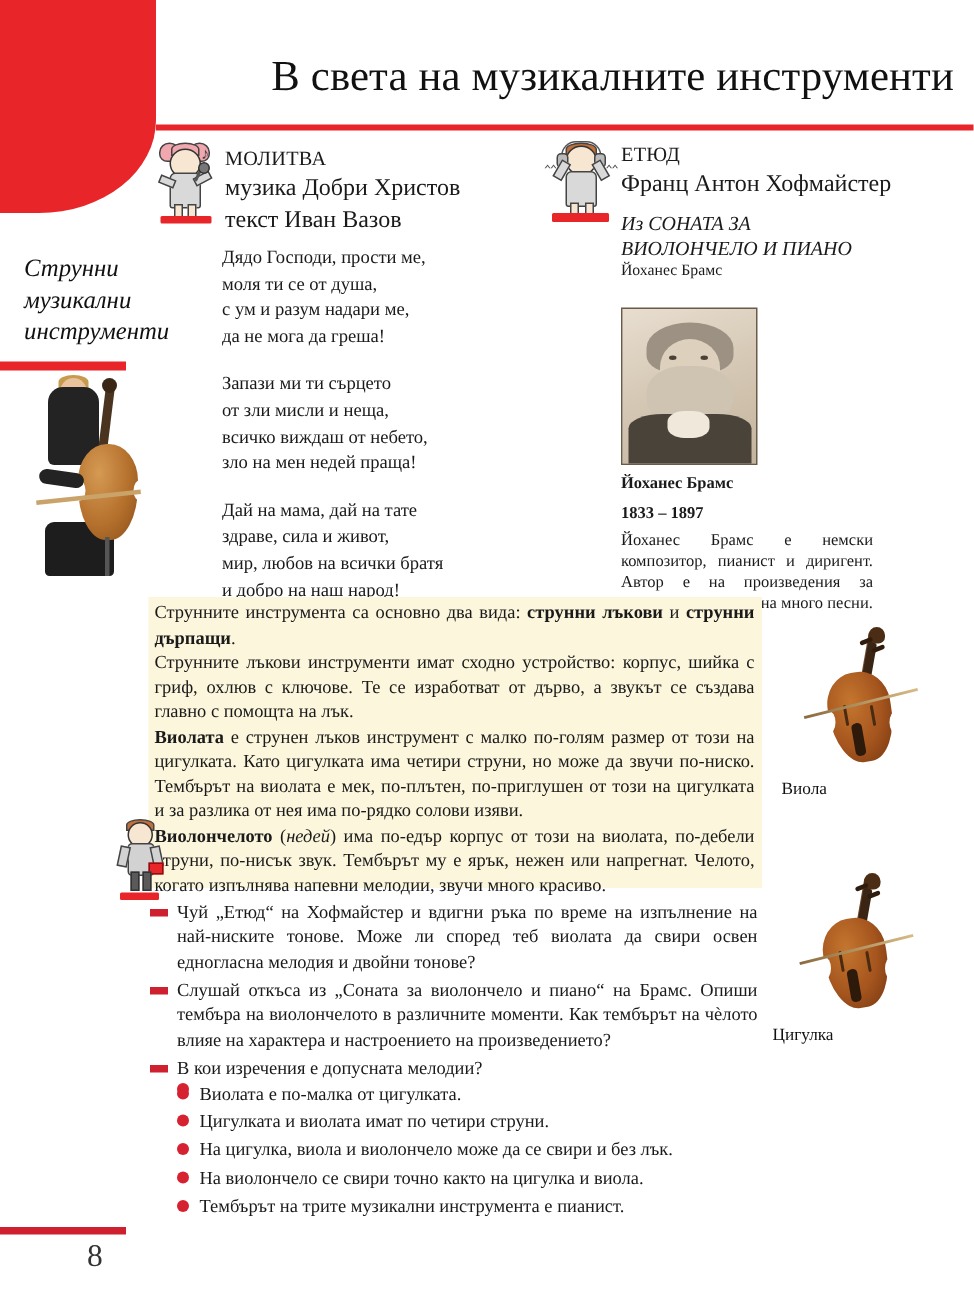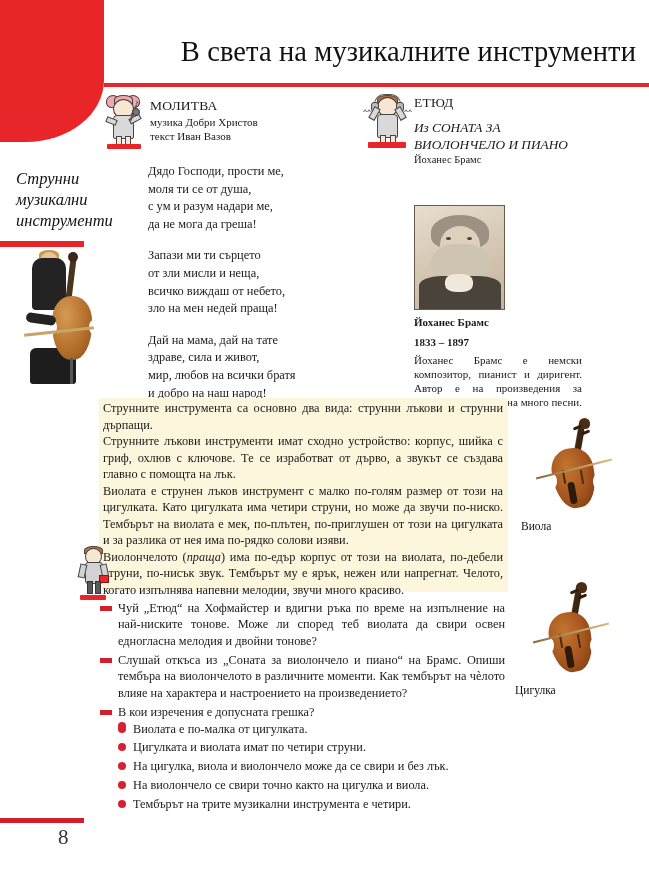--- a/index.html
+++ b/index.html
@@ -180,21 +180,21 @@
   .kid .fig-base { bottom: 1px; width: 26px; height: 5px; }
 
   
   .song-block { position: absolute; }
   .song-title {
     font-size: 13.5px;
     letter-spacing: .2px;
     line-height: 1.3;
   }
   .song-sub {
-    font-size: 11px;
+    font-size: 16px;
     line-height: 1.35;
   }
   .molitva { left: 150px; top: 97px; width: 200px; }
   .etude { left: 414px; top: 94px; width: 215px; }
   .sonata-title {
     font-size: 13.3px;
     line-height: 1.28;
     margin-top: 7px;
     font-style: italic;
   }
@@ -291,21 +291,21 @@
   }
   .info-text {
     position: absolute;
     left: 103px; top: 400px;
     width: 400px;
     font-size: 12.3px;
     line-height: 1.345;
     text-align: justify;
   }
   .info-text p { margin: 0; }
-  .info-text b { font-weight: normal; }
+  .info-text b { font-weight: bold; }
   .info-text i { font-style: italic; }
 
   
   .violin-wrap { position: absolute; }
   .violin {
     position: relative;
     width: 64px; height: 98px;
   }
   .violin .v-body {
     position: absolute; left: 10px; top: 30px; width: 42px; height: 60px;
@@ -512,20 +512,21 @@
 </div>
 
 <div class="song-block molitva">
   <div class="song-title">МОЛИТВА</div>
   <div class="song-sub">музика Добри Христов</div>
   <div class="song-sub">текст Иван Вазов</div>
 </div>
 
 <div class="song-block etude">
   <div class="song-title">ЕТЮД</div>
+  <div class="song-sub">Франц Антон Хофмайстер</div>
   <div class="sonata-title">Из СОНАТА ЗА</div>
   <div class="sonata-title" style="margin-top:0">ВИОЛОНЧЕЛО И ПИАНО</div>
   <div class="sonata-sub">Йоханес Брамс</div>
 </div>
 
 <div class="poem">
   <div class="stanza" style="white-space:pre-line">Дядо Господи, прости ме,
 моля ти се от душа,
 с ум и разум надари ме,
 да не мога да греша!</div>
@@ -574,21 +575,21 @@
   <div class="brahms-name">Йоханес Брамс</div>
   <div class="brahms-name">1833 – 1897</div>
   <div class="brahms-bio">Йоханес Брамс е немски композитор, пианист и диригент. Автор е на произведения за оркестър, за пиано, на много песни.</div>
 </div>
 
 <div class="info-box"></div>
 <div class="info-text">
   <p><span>Струнните инструмента са основно два вида: </span><b>струнни лъкови</b><span> и </span><b>струнни дърпащи</b><span>.</span></p>
   <p>Струнните лъкови инструменти имат сходно устройство: корпус, шийка с гриф, охлюв с ключове. Те се изработват от дърво, а звукът се създава главно с помощта на лък.</p>
   <p><b>Виолата</b><span> е струнен лъков инструмент с малко по-голям размер от този на цигулката. Като цигулката има четири струни, но може да звучи по-ниско. Тембърът на виолата е мек, по-плътен, по-приглушен от този на цигулката и за разлика от нея има по-рядко солови изяви.</span></p>
-  <p><b>Виолончелото</b> (<i>праща</i><span>) има по-едър корпус от този на виолата, по-дебели струни, по-нисък звук. Тембърът му е ярък, нежен или напрегнат. Челото, когато изпълнява напевни мелодии, звучи много красиво.</span></p>
+  <p><b>Виолончелото</b> (<i>недей</i><span>) има по-едър корпус от този на виолата, по-дебели струни, по-нисък звук. Тембърът му е ярък, нежен или напрегнат. Челото, когато изпълнява напевни мелодии, звучи много красиво.</span></p>
 </div>
 
 <div class="figure kid">
   <div class="hair"></div>
   <div class="head"></div>
   <div class="body"></div>
   <div class="arm-l"></div>
     <div class="arm-r"></div>
   <div class="book"></div>
   <div class="leg-l"></div>
@@ -636,21 +637,21 @@
   <div class="task">
     <span class="dash"></span>
     <span>Чуй „Етюд“ на Хофмайстер и вдигни ръка по време на изпълнение на най-ниските тонове. Може ли според теб виолата да свири освен едногласна мелодия и двойни тонове?</span>
   </div>
   <div class="task">
     <span class="dash"></span>
     <span>Слушай откъса из „Соната за виолончело и пиано“ на Брамс. Опиши тембъра на виолончелото в различните моменти. Как тембърът на чèлото влияе на характера и настроението на произведението?</span>
   </div>
   <div class="task">
     <span class="dash"></span>
-    <span>В кои изречения е допусната грешка?</span>
+    <span>В кои изречения е допусната мелодии?</span>
   </div>
 </div>
 
 <div class="statements">
   <div class="statement">
     <span class="dot"></span>
   </div>
   <div class="statement">
     <span class="dot"></span>
     <span>Виолата е по-малка от цигулката.</span>
@@ -662,18 +663,18 @@
   <div class="statement">
     <span class="dot"></span>
     <span>На цигулка, виола и виолончело може да се свири и без лък.</span>
   </div>
   <div class="statement">
     <span class="dot"></span>
     <span>На виолончело се свири точно както на цигулка и виола.</span>
   </div>
   <div class="statement">
     <span class="dot"></span>
-    <span>Тембърът на трите музикални инструмента е четири.</span>
+    <span>Тембърът на трите музикални инструмента е пианист.</span>
   </div>
 </div>
 
 <div class="footer-rule"></div>
 <div class="page-number">8</div>
 
 </body></html>

